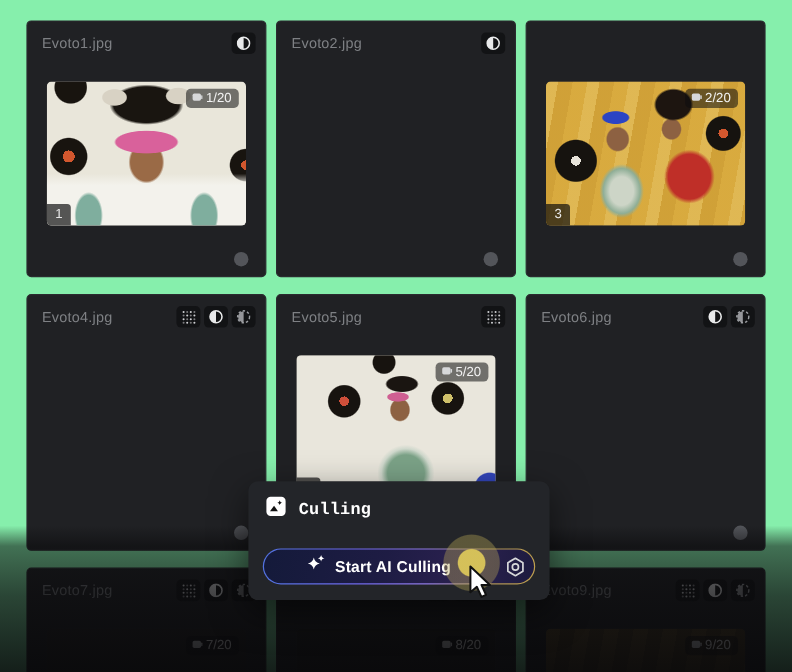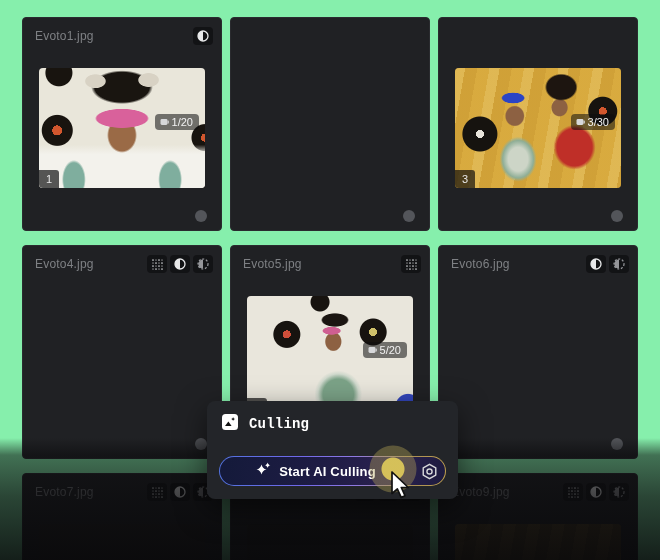--- a/index.html
+++ b/index.html
@@ -12,21 +12,21 @@
   .card{position:relative;box-sizing:border-box;background:#202124;border:1px solid #2a2b2f;border-radius:4px;}
   .card-header{display:flex;justify-content:space-between;align-items:center;padding:7px 8px 0 12px;height:22px;}
   .filename{color:#7e8084;font-size:12px;letter-spacing:.2px;}
   .chips{display:flex;gap:3px;}
   .chip{width:20px;height:18px;border-radius:4px;background:rgba(10,10,12,.6);
         display:flex;align-items:center;justify-content:center;}
   .thumb{position:absolute;left:50%;top:50px;transform:translateX(-50%);
          width:166px;height:120px;border-radius:4px;overflow:hidden;background:#333;}
   .photo-art{position:absolute;inset:0;}
   .counter-badge{position:absolute;top:6px;right:6px;display:flex;align-items:center;gap:3px;
-        background:rgba(12,12,14,.55);color:#f2f2f2;font-size:11px;padding:2px 6px 2px 5px;border-radius:4px;margin-top:40px;}
+        background:rgba(12,12,14,.55);color:#f2f2f2;font-size:11px;padding:2px 6px 2px 5px;border-radius:4px;}
   .index-badge{position:absolute;left:0;bottom:0;background:rgba(10,10,12,.68);color:#e8e8e8;
         font-size:11px;padding:3px 7px;border-radius:0 3px 0 3px;}
   .card-dot{position:absolute;right:14px;bottom:8px;width:12px;height:12px;border-radius:50%;background:#53555a;}
 
   
   .scene-cream-portrait{background-color:#e9e6da;background-image:
     radial-gradient(ellipse 36px 13px at 50% 42%,#d9619b 0 70%,transparent 75%),
     radial-gradient(ellipse 15px 10px at 34% 11%,#d8d2c4 0 65%,transparent 72%),
     radial-gradient(ellipse 15px 10px at 66% 10%,#d8d2c4 0 65%,transparent 72%),
     radial-gradient(ellipse 44px 24px at 50% 16%,#191510 0 62%,transparent 70%),
@@ -132,31 +132,42 @@
                 <rect x="0.5" y="1" width="7" height="6" rx="1.4" fill="#d7d8da"></rect>
                 <rect x="7.6" y="2.4" width="1.2" height="3.2" rx="0.6" fill="#d7d8da"></rect>
               </svg></span>
             <span>1/20</span>
           </span>
           <span class="index-badge">1</span>
         </div>
         <span class="card-dot"></span>
       </div>
       <div class="card">
+        <div class="card-header">
+          <span class="filename">Evoto2.jpg</span>
+          <span class="chips">
+            <span class="chip">
+              <svg width="12" height="12" viewBox="0 0 12 12">
+                <circle cx="6" cy="6" r="5" fill="none" stroke="#e8e9ea" stroke-width="1.3"></circle>
+                <path d="M6 1 A5 5 0 0 0 6 11 Z" fill="#e8e9ea"></path>
+              </svg>
+            </span>
+          </span>
+        </div>
         <span class="card-dot"></span>
       </div>
       <div class="card">
         <div class="thumb">
           <div class="photo-art scene-gold-duo"></div>
           <span class="counter-badge">
             <span><svg width="9" height="8" viewBox="0 0 9 8">
                 <rect x="0.5" y="1" width="7" height="6" rx="1.4" fill="#d7d8da"></rect>
                 <rect x="7.6" y="2.4" width="1.2" height="3.2" rx="0.6" fill="#d7d8da"></rect>
               </svg></span>
-            <span>3/30</span>
+            <span>2/20</span>
           </span>
           <span class="index-badge">3</span>
         </div>
         <span class="card-dot"></span>
       </div>
       <div class="card">
         <div class="card-header">
           <span class="filename">Evoto4.jpg</span>
           <span class="chips">
             <span class="chip">

